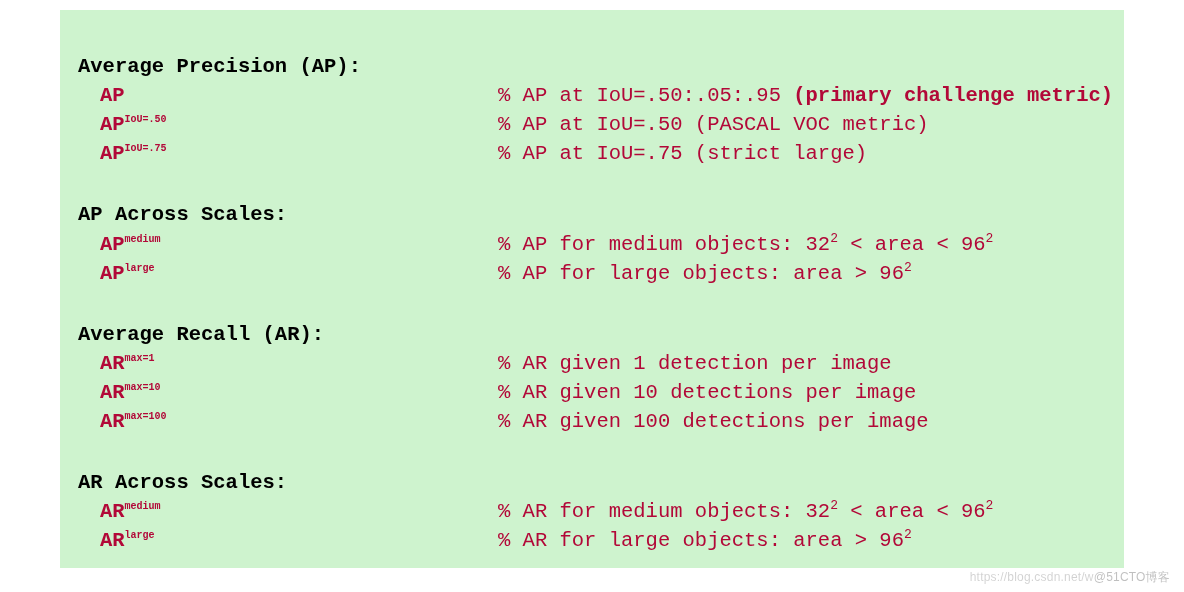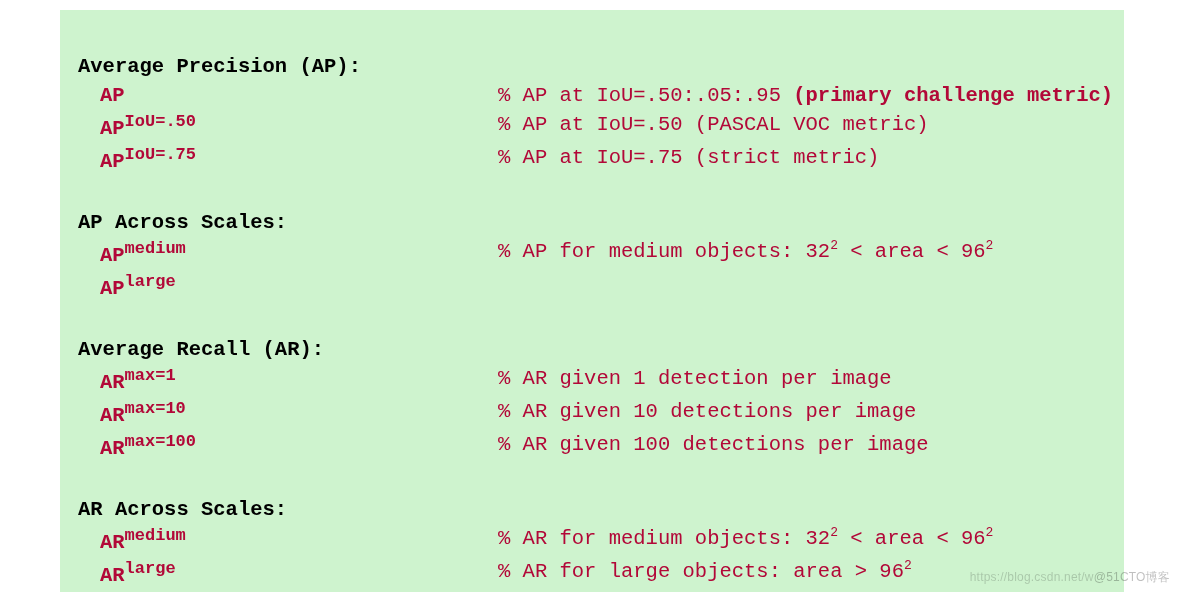--- a/index.html
+++ b/index.html
@@ -35,21 +35,21 @@
   }
   .label-col {
     display: inline-block;
     padding-left: 22px;
   }
   .metric {
     color: #b20838;
     font-weight: 700;
   }
   .metric sup {
-    font-size: 17px;
+    font-size: 10px;
     font-weight: 700;
   }
   .desc-col {
     position: absolute;
     left: 420px;
     color: #b20838;
     font-weight: 400;
   }
   .desc-col strong {
     font-weight: 700;
@@ -96,29 +96,30 @@
       <div class="row" style="position: relative;">
         <span class="label-col"><span class="metric">AP</span></span>
         <span class="desc-col">% AP at IoU=.50:.05:.95 <strong>(primary challenge metric)</strong></span>
       </div>
       <div class="row" style="position: relative;">
         <span class="label-col"><span class="metric">AP<sup>IoU=.50</sup></span></span>
         <span class="desc-col">% AP at IoU=.50 (PASCAL VOC metric)</span>
       </div>
       <div class="row" style="position: relative;">
         <span class="label-col"><span class="metric">AP<sup>IoU=.75</sup></span></span>
-        <span class="desc-col">% AP at IoU=.75 (strict metric)</span>
+        <span class="desc-col">% AP at IoU=.75 (strict large)</span>
       </div>
       <div class="section-head">AP Across Scales:</div>
       <div class="row" style="position: relative;">
         <span class="label-col"><span class="metric">AP<sup>medium</sup></span></span>
         <span class="desc-col">% AP for medium objects: 32<sup>2</sup> &lt; area &lt; 96<sup>2</sup></span>
       </div>
       <div class="row" style="position: relative;">
         <span class="label-col"><span class="metric">AP<sup>large</sup></span></span>
+        <span class="desc-col">% AP for large objects: area &gt; 96<sup>2</sup></span>
       </div>
       <div class="section-head">Average Recall (AR):</div>
       <div class="row" style="position: relative;">
         <span class="label-col"><span class="metric">AR<sup>max=1</sup></span></span>
         <span class="desc-col">% AR given 1 detection per image</span>
       </div>
       <div class="row" style="position: relative;">
         <span class="label-col"><span class="metric">AR<sup>max=10</sup></span></span>
         <span class="desc-col">% AR given 10 detections per image</span>
       </div>

